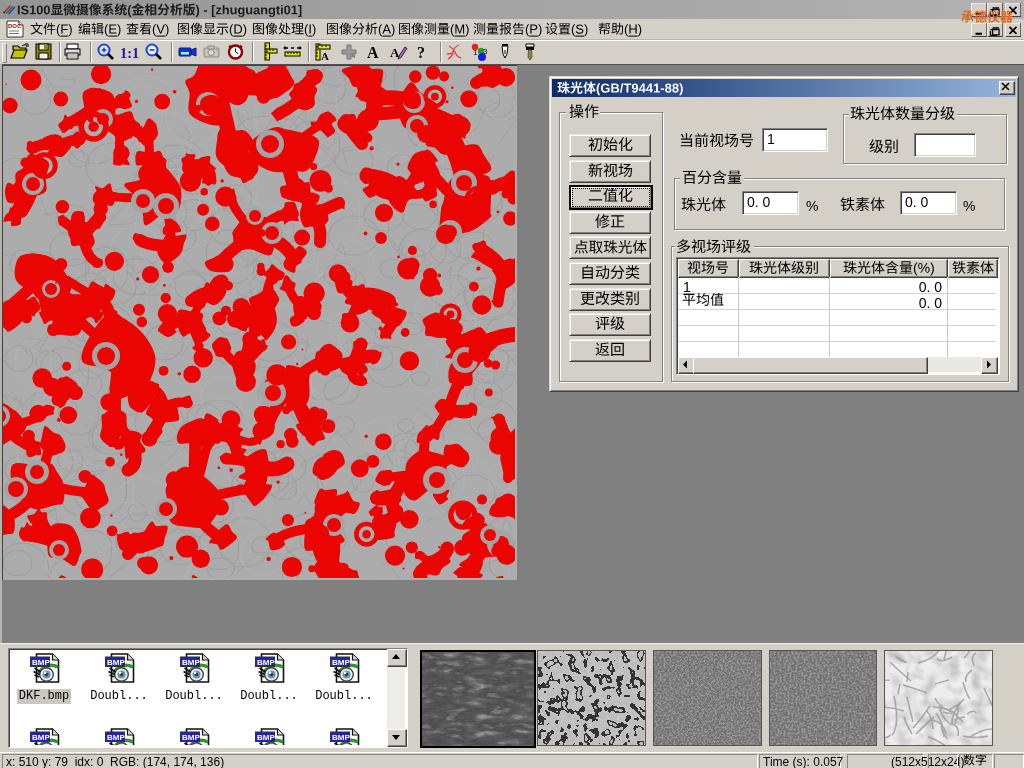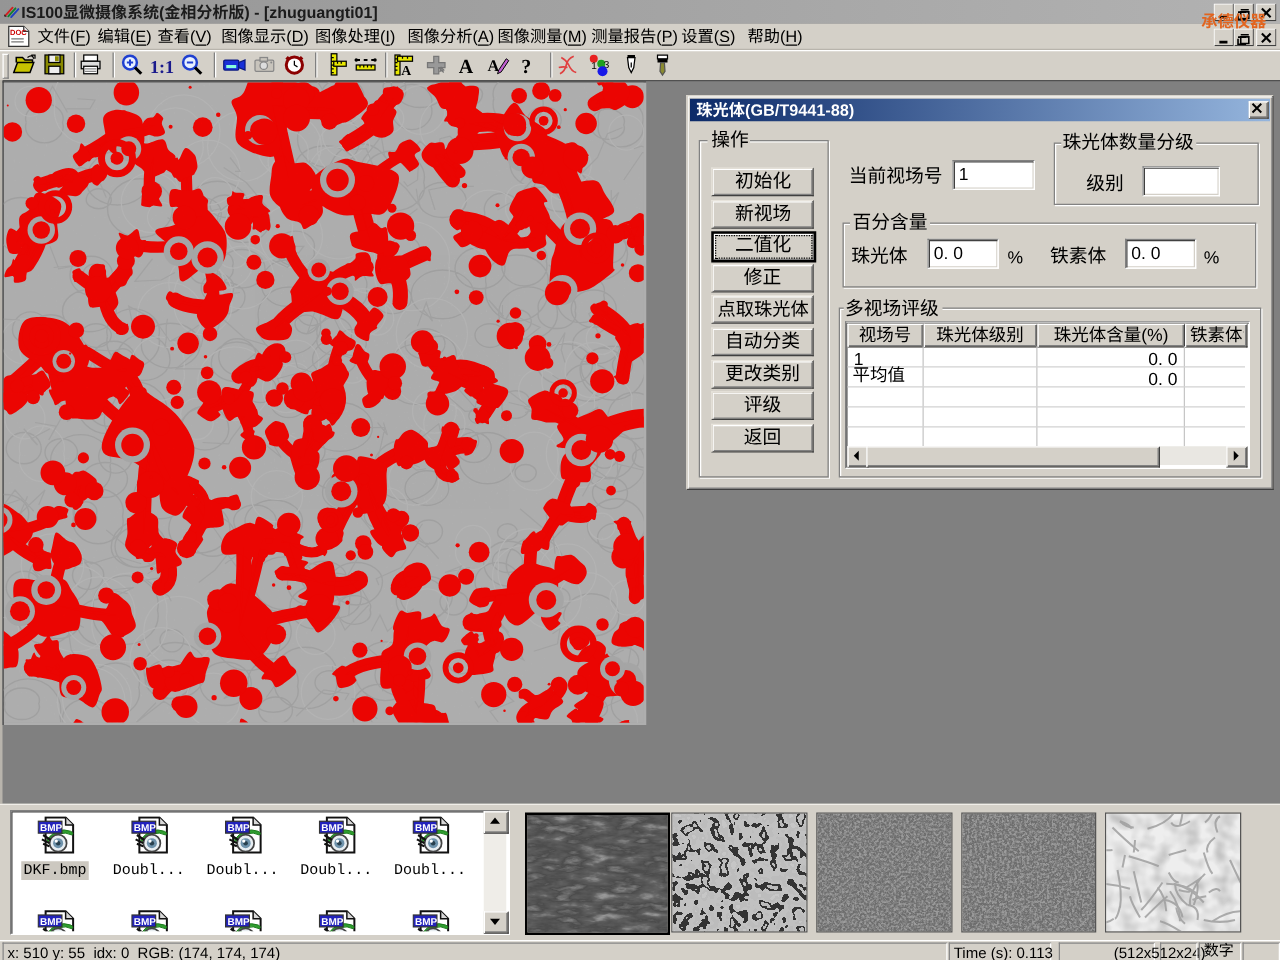--- a/index.html
+++ b/index.html
@@ -1245,23 +1245,23 @@
       <path d="M41,59 Q47,65 48,78"></path>
       <path d="M63,88 Q57,83 56,75"></path>
       <path d="M22,46 Q24,55 28,71"></path>
       <path d="M19,60 Q6,56 -7,56"></path>
       <path d="M27,83 Q20,71 19,66"></path>
       <path d="M5,29 Q-2,30 -12,27"></path>
     </g>
   </svg>
 <div style="position:absolute;left:0px;top:752px;width:1024px;height:16px;background:#d4d0c8;border-top:1px solid #fff;"></div>
 <div style="position:absolute;left:2px;top:754px;width:754px;height:13px;border:1px solid;border-color:#868686 #fff #fff #868686;"></div>
-<div style="position:absolute;left:6px;top:755px;font:12px 'Liberation Sans';white-space:pre">x: 510 y: 55  idx: 0  RGB: (174, 174, 174)</div>
+<div style="position:absolute;left:6px;top:755px;font:12px 'Liberation Sans';white-space:pre">x: 510 y: 79  idx: 0  RGB: (174, 174, 136)</div>
 <div style="position:absolute;left:759px;top:754px;width:80px;height:13px;border:1px solid;border-color:#868686 #fff #fff #868686;"></div>
-<div style="position:absolute;left:763px;top:755px;font:12px 'Liberation Sans'">Time (s): 0.113</div>
+<div style="position:absolute;left:763px;top:755px;font:12px 'Liberation Sans'">Time (s): 0.057</div>
 <div style="position:absolute;left:847px;top:754px;width:75px;height:13px;border:1px solid;border-color:#868686 #fff #fff #868686;"></div>
 <div style="position:absolute;left:891px;top:755px;font:12px 'Liberation Sans'">(512x512x24)</div>
 <div style="position:absolute;left:928px;top:754px;width:28px;height:13px;border:1px solid;border-color:#868686 #fff #fff #868686;"></div>
 <div style="position:absolute;left:959px;top:754px;width:32px;height:13px;border:1px solid;border-color:#868686 #fff #fff #868686;"></div>
 <svg style="position:absolute;left:963.0px;top:751.1px;overflow:visible" width="24.0" height="17.4">
     <g fill="#000" transform="translate(0,13.44) scale(0.01200,-0.01200)">
       <use href="#gc6570" x="0"></use>
       <use href="#gc5B57" x="1000"></use>
     </g>
   </svg>

